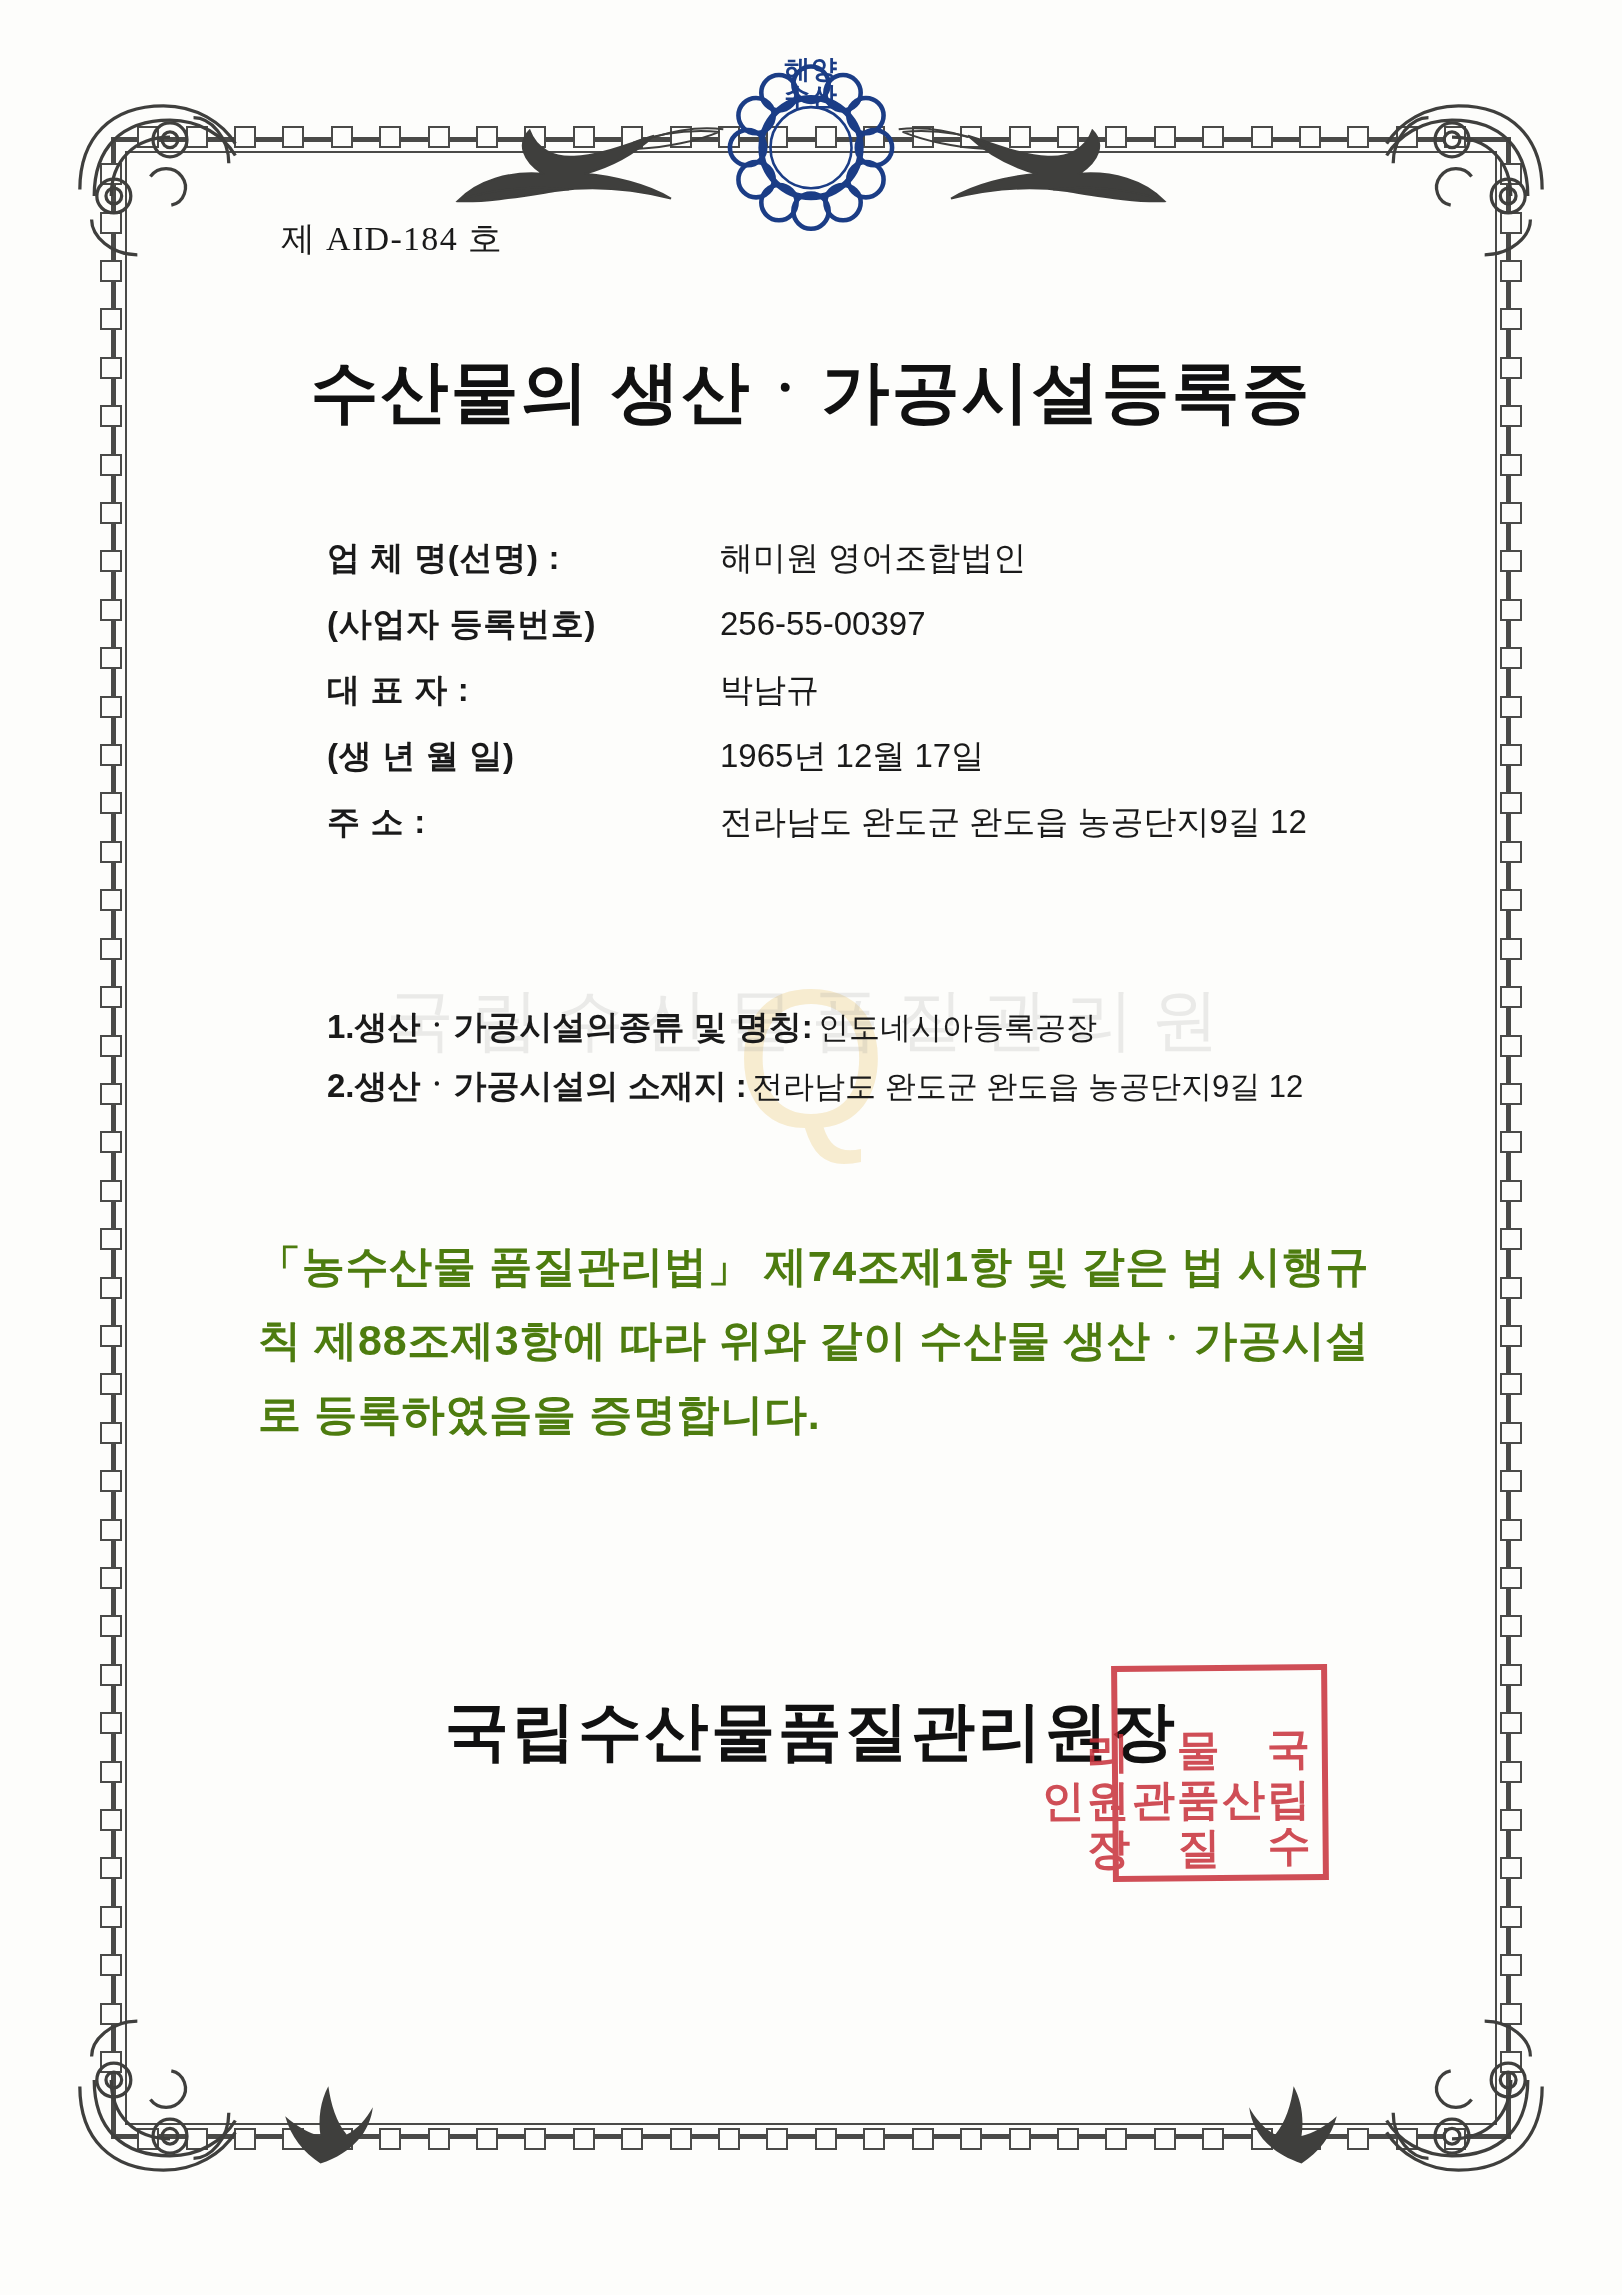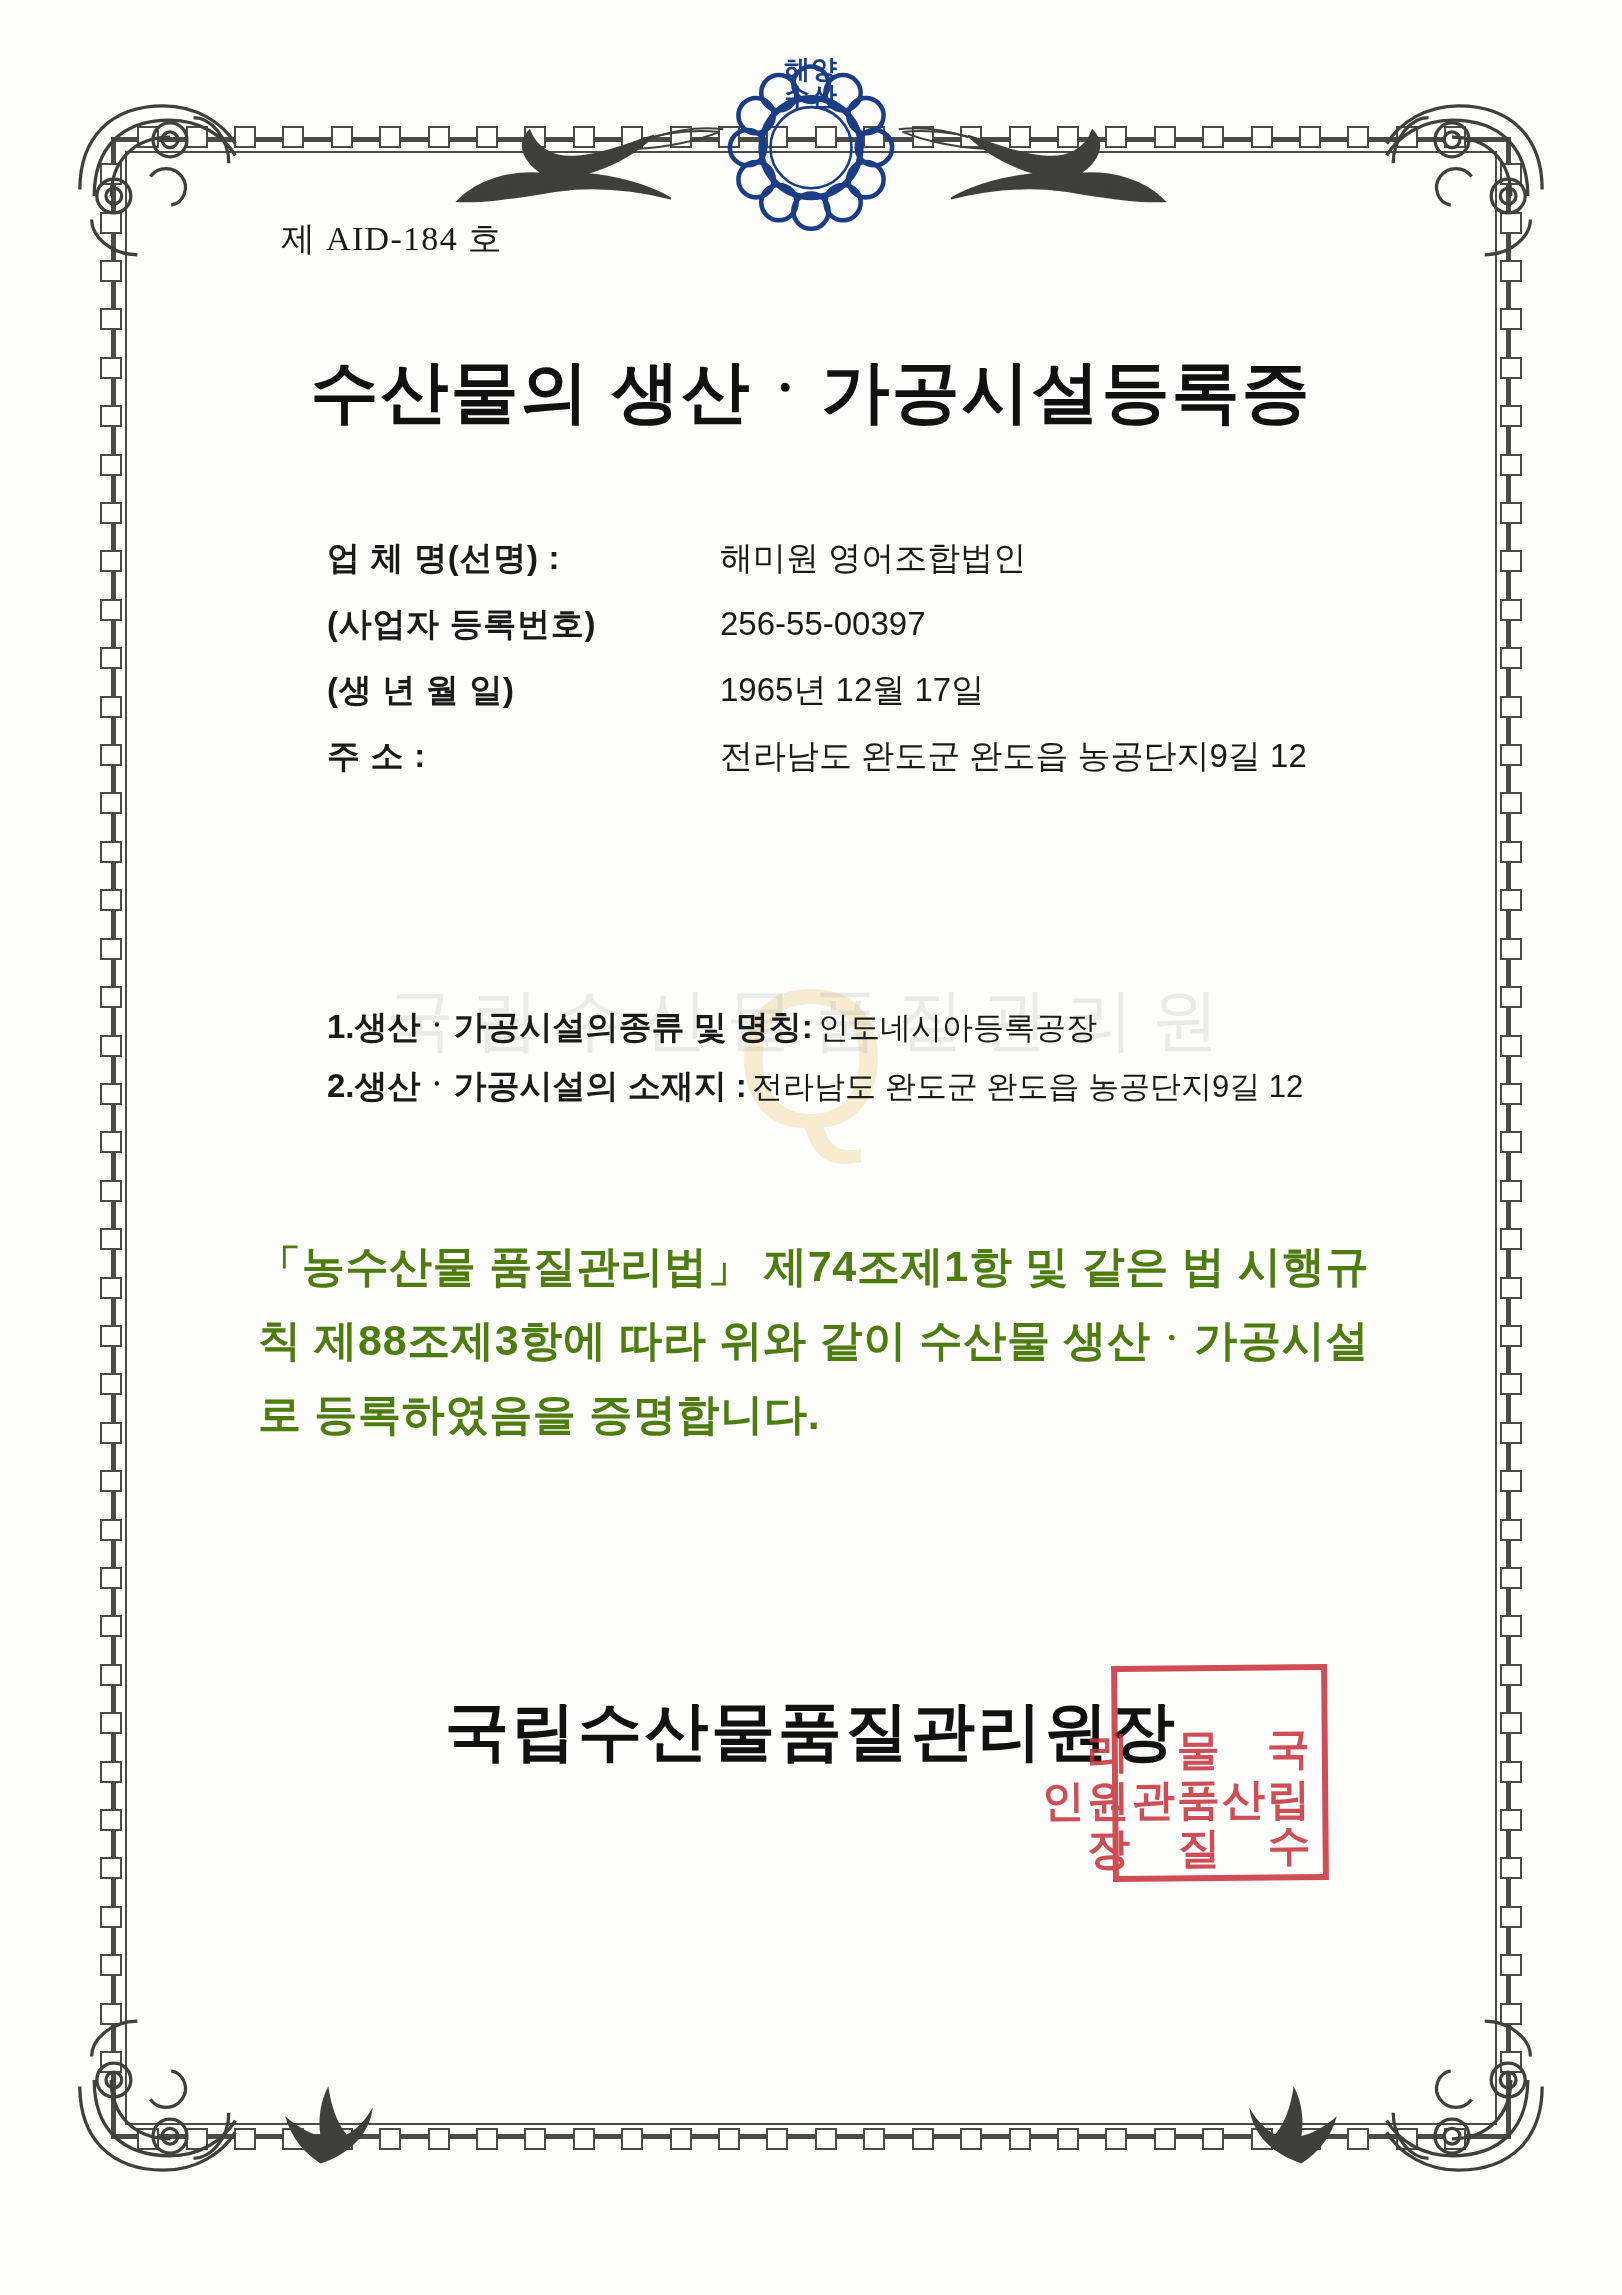--- a/index.html
+++ b/index.html
@@ -544,20 +544,24 @@
   <div class="fields">
     <div class="field-row">
       <span class="field-label">업 체 명(선명) :</span>
       <span class="field-value">해미원 영어조합법인</span>
     </div>
     <div class="field-row">
       <span class="field-label">(사업자 등록번호)</span>
       <span class="field-value">256-55-00397</span>
     </div>
     <div class="field-row">
+      <span class="field-label">대 표 자 :</span>
+      <span class="field-value">박남규</span>
+    </div>
+    <div class="field-row">
       <span class="field-label">(생 년 월 일)</span>
       <span class="field-value">1965년 12월 17일</span>
     </div>
     <div class="field-row">
       <span class="field-label">주 소 :</span>
       <span class="field-value">전라남도 완도군 완도읍 농공단지9길 12</span>
     </div>
   </div>
 
   <div class="items">

